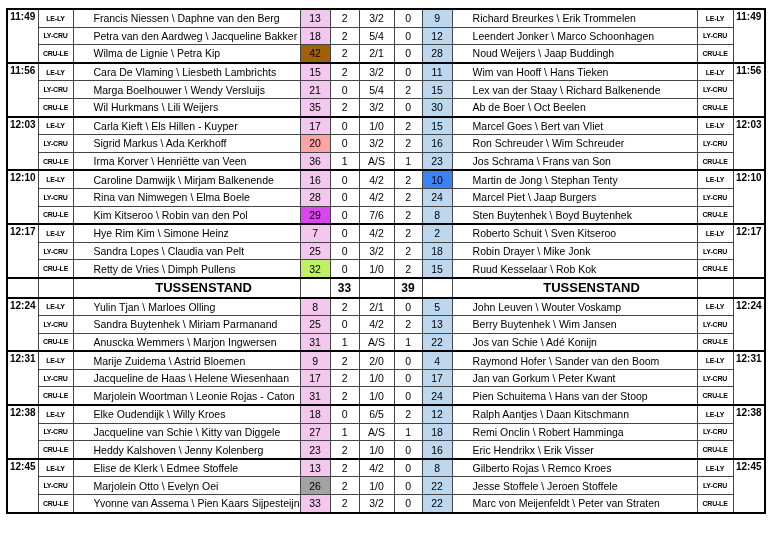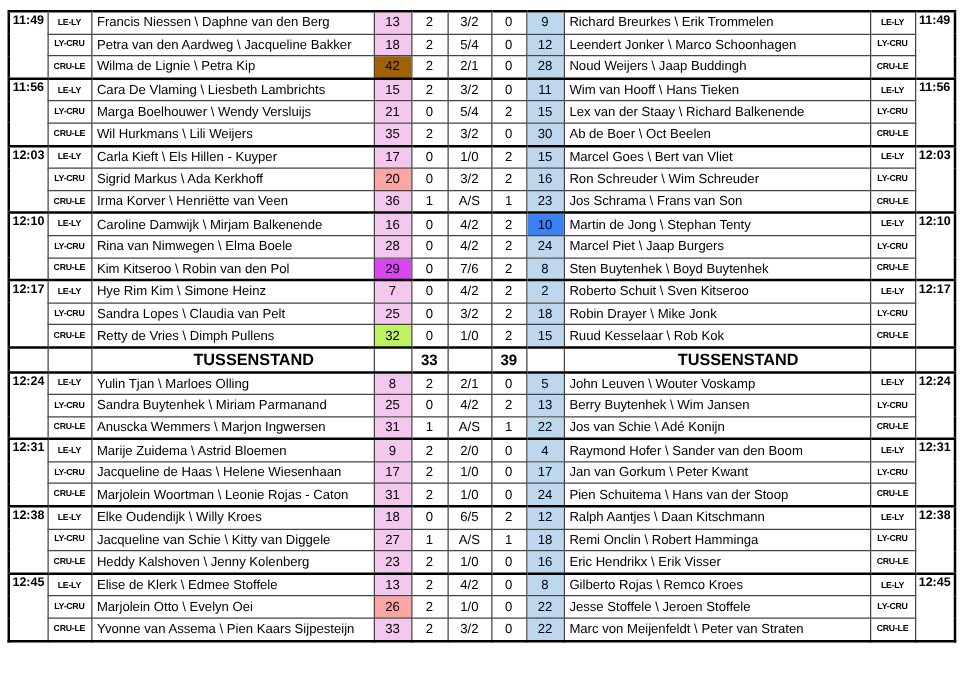--- a/index.html
+++ b/index.html
@@ -14,21 +14,21 @@
   }
   td{
     border:1px solid #444;
     height:16.6px;
     font-size:10.5px;
     padding:0;
     overflow:hidden;
     white-space:nowrap;
     background:#fff;
   }
-  td.names{text-align:left;padding-left:4px;}
+  td.names{text-align:left;padding-left:20px;}
   td.num{text-align:center;}
   td.cat{text-align:center;font-weight:bold;font-size:7px;letter-spacing:-0.2px;}
   td.time{text-align:center;font-weight:bold;font-size:10px;vertical-align:top;padding-top:1px;}
   tr.thick td{border-top:2px solid #000;}
   tr.stand td{font-weight:bold;}
   tr.stand td.label{font-size:13px;text-align:center;font-weight:bold;padding-left:34px;}
   tr.stand td.num{font-size:12px;}
 </style>
 </head>
 <body>
@@ -350,21 +350,21 @@
         <td class="num">4/2</td>
         <td class="num">0</td>
         <td class="num" style="background: rgb(189, 215, 238);">8</td>
         <td class="names">Gilberto Rojas \ Remco Kroes</td>
         <td class="cat">LE-LY</td>
         <td class="time" rowspan="3">12:45</td>
       </tr>
       <tr>
         <td class="cat">LY-CRU</td>
         <td class="names">Marjolein Otto \ Evelyn Oei</td>
-        <td class="num" style="background: #fca5a5;">26</td>
+        <td class="num" style="background: #a3a3a3;">26</td>
         <td class="num">2</td>
         <td class="num">1/0</td>
         <td class="num">0</td>
         <td class="num" style="background: rgb(189, 215, 238);">22</td>
         <td class="names">Jesse Stoffele \ Jeroen Stoffele</td>
         <td class="cat">LY-CRU</td>
       </tr>
       <tr>
         <td class="cat">CRU-LE</td>
         <td class="names">Yvonne van Assema \ Pien Kaars Sijpesteijn</td>

